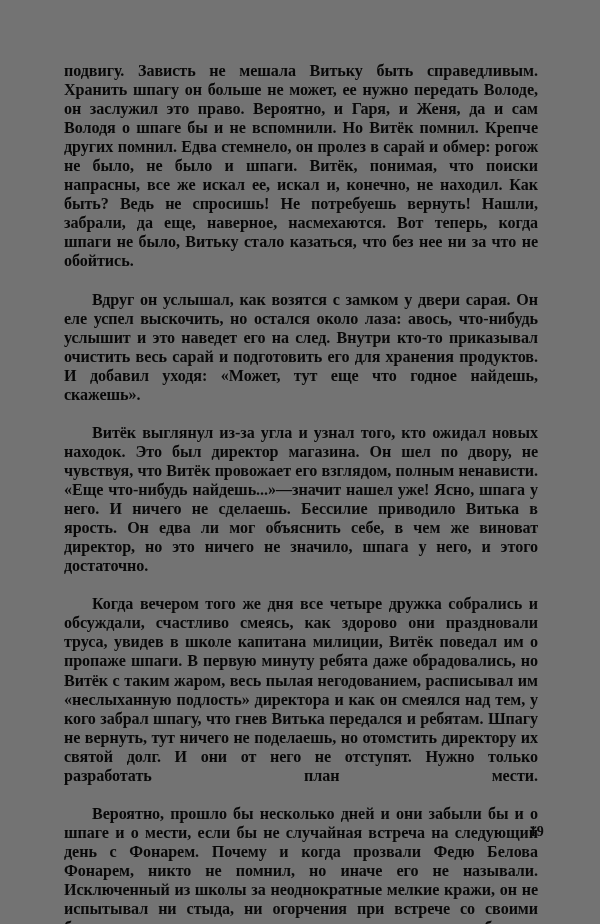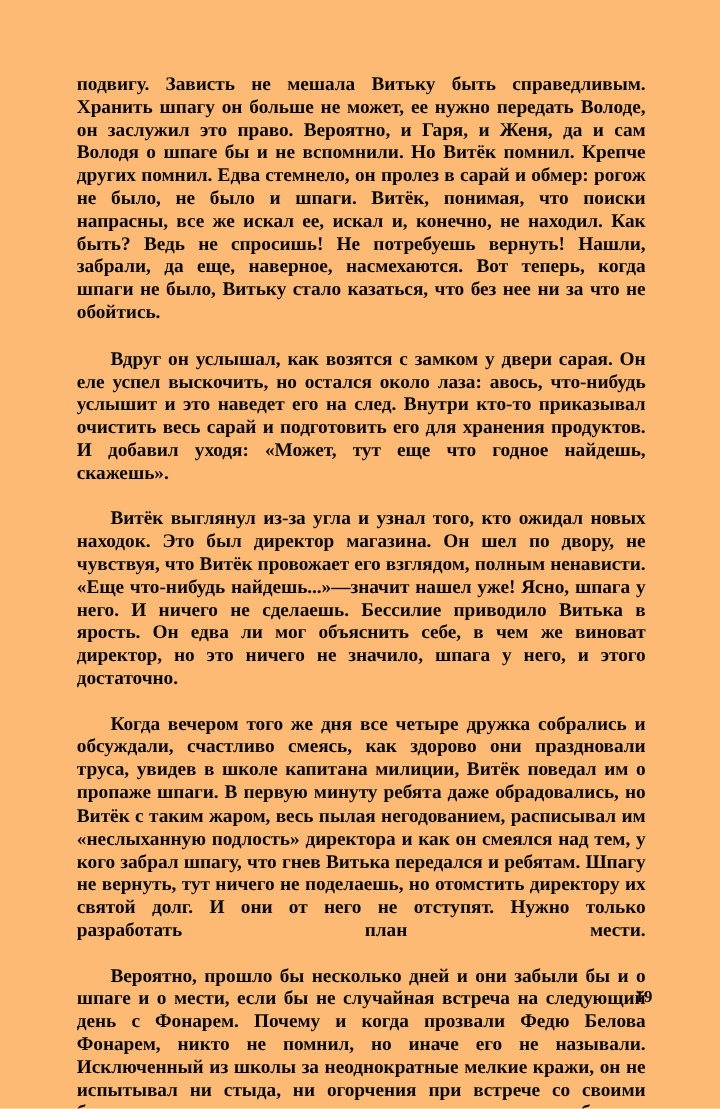--- a/index.html
+++ b/index.html
@@ -4,21 +4,21 @@
 <style>
   html, body {
     margin: 0;
     padding: 0;
     background: #ffffff;
   }
   .page {
     position: relative;
     width: 600px;
     height: 924px;
-    background: #fdba74;
+    background: #737373;
     overflow: hidden;
     font-family: "Liberation Serif", "DejaVu Serif", serif;
   }
   .textblock {
     position: absolute;
     left: 64px;
     top: 61px;
     width: 474px;
   }
   .para {

